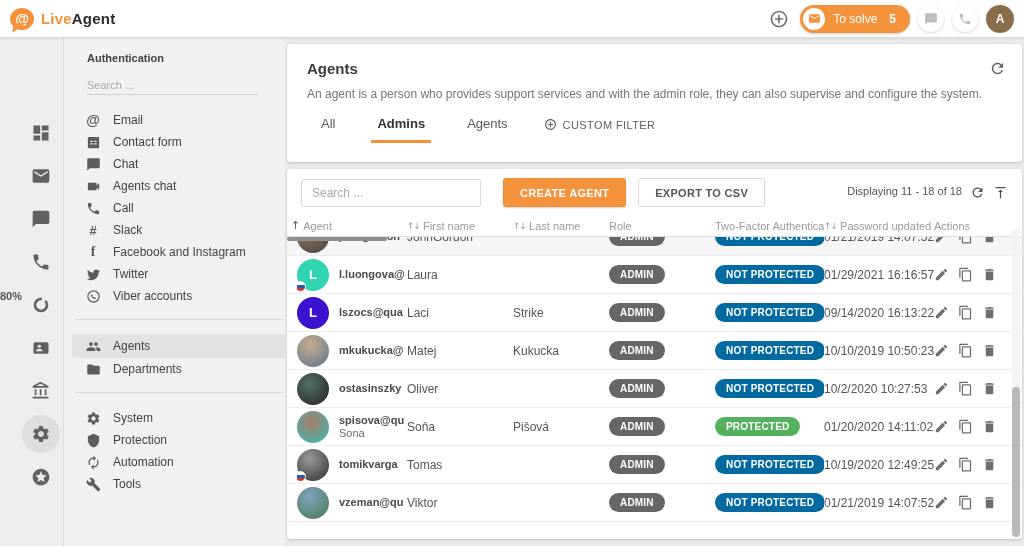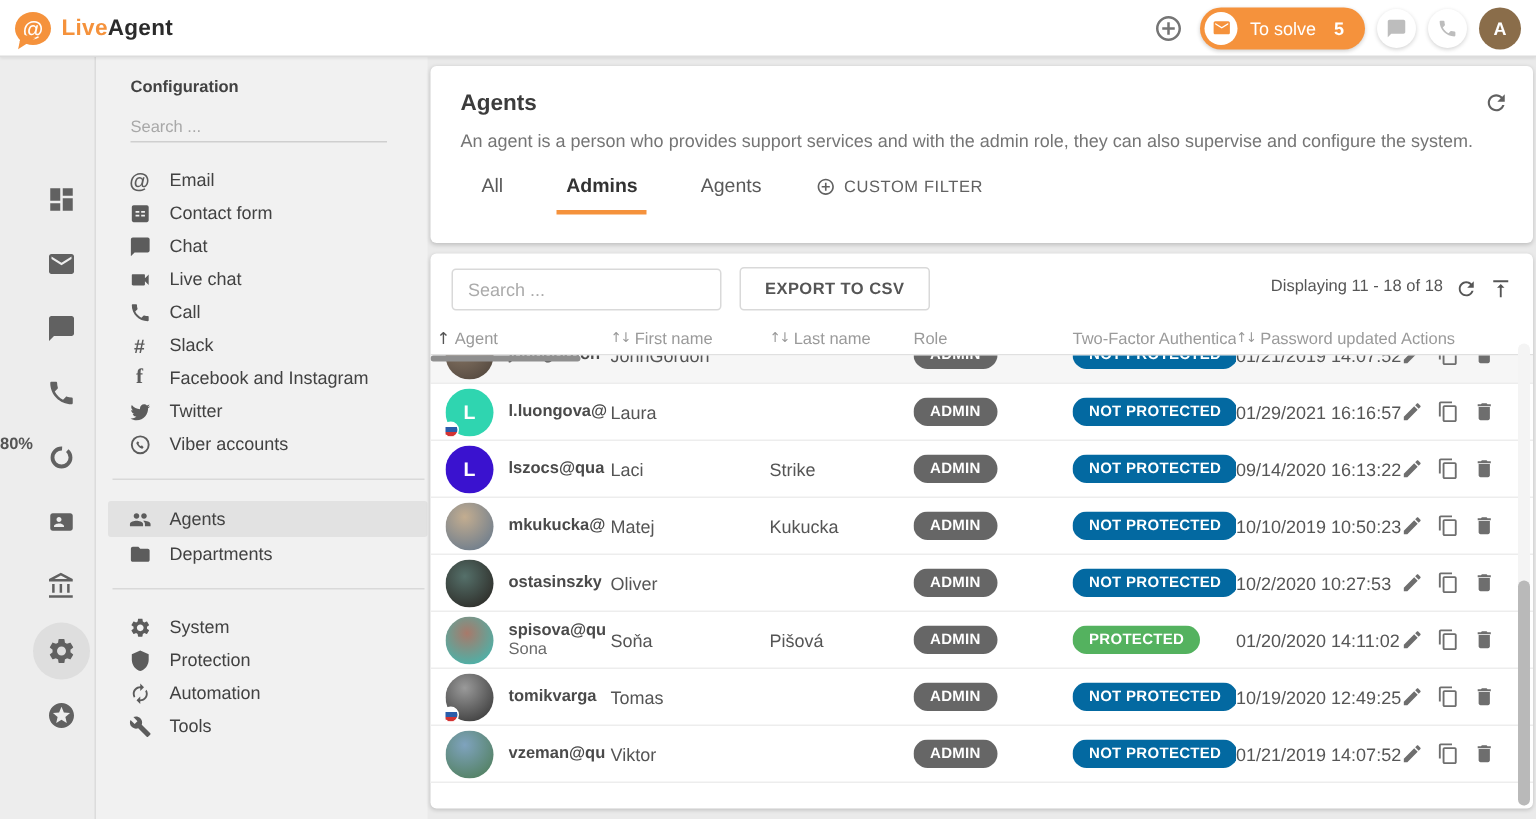--- a/index.html
+++ b/index.html
@@ -201,21 +201,21 @@
         </div>
         <div class="rail-ico">
           <svg width="20" height="20" viewBox="0 0 24 24" fill="currentColor">
             <path d="M11.99 2C6.47 2 2 6.48 2 12s4.47 10 9.99 10C17.52 22 22 17.52 22 12S17.52 2 11.99 2zm4.24 16L12 15.45 7.77 18l1.12-4.81-3.73-3.23 4.92-.42L12 5l1.92 4.53 4.92.42-3.73 3.23L16.23 18z"></path>
           </svg>
         </div>
       </div>
   </nav>
 
   <aside class="config">
-    <div class="cfg-title">Configuration</div>
+    <div class="cfg-title">Authentication</div>
     <input class="cfg-search" placeholder="Search ..." style="">
     <div id="cfg-groups">
         <div class="cfg-group">
           <div class="cfg-item">
             <span class="ci">
               <span style="font-size:14px;font-weight:bold;">@</span>
             </span>
             <span class="lab">Email</span>
           </div>
           <div class="cfg-item">
@@ -233,21 +233,21 @@
               </svg>
             </span>
             <span class="lab">Chat</span>
           </div>
           <div class="cfg-item">
             <span class="ci">
               <svg width="15" height="15" viewBox="0 0 24 24" fill="currentColor">
                 <path d="M17 10.5V7c0-.55-.45-1-1-1H4c-.55 0-1 .45-1 1v10c0 .55.45 1 1 1h12c.55 0 1-.45 1-1v-3.5l4 4v-11l-4 4z"></path>
               </svg>
             </span>
-            <span class="lab">Live chat</span>
+            <span class="lab">Agents chat</span>
           </div>
           <div class="cfg-item">
             <span class="ci">
               <svg width="15" height="15" viewBox="0 0 24 24" fill="currentColor">
                 <path d="M6.62 10.79c1.44 2.83 3.76 5.14 6.59 6.59l2.2-2.2c.27-.27.67-.36 1.02-.24 1.12.37 2.33.57 3.57.57.55 0 1 .45 1 1V20c0 .55-.45 1-1 1-9.39 0-17-7.61-17-17 0-.55.45-1 1-1h3.5c.55 0 1 .45 1 1 0 1.25.2 2.45.57 3.57.11.35.03.74-.25 1.02l-2.2 2.2z"></path>
               </svg>
             </span>
             <span class="lab">Call</span>
           </div>
           <div class="cfg-item">
@@ -358,20 +358,21 @@
               </svg>
             </span>
             <span>CUSTOM FILTER</span>
           </div>
         </div>
     </section>
 
     <section class="card table-card">
       <div class="toolbar">
         <input class="tb-search" placeholder="Search ..." style="">
+        <button class="btn primary">CREATE AGENT</button>
         <button class="btn ghost">EXPORT TO CSV</button>
         <div class="tb-right2">
           <span class="displaying">Displaying 11 - 18 of 18</span>
           <span id="ic-refresh2">
               <svg width="15" height="15" viewBox="0 0 24 24" fill="currentColor">
                 <path d="M17.65 6.35C16.2 4.9 14.21 4 12 4c-4.42 0-7.99 3.58-7.99 8s3.57 8 7.99 8c3.73 0 6.84-2.55 7.73-6h-2.08c-.82 2.33-3.04 4-5.65 4-3.31 0-6-2.69-6-6s2.69-6 6-6c1.66 0 3.14.69 4.22 1.78L13 11h7V4l-2.35 2.35z"></path>
               </svg>
             </span>
           <span id="ic-aligntop">
               <svg width="15" height="15" viewBox="0 0 24 24" fill="currentColor">

